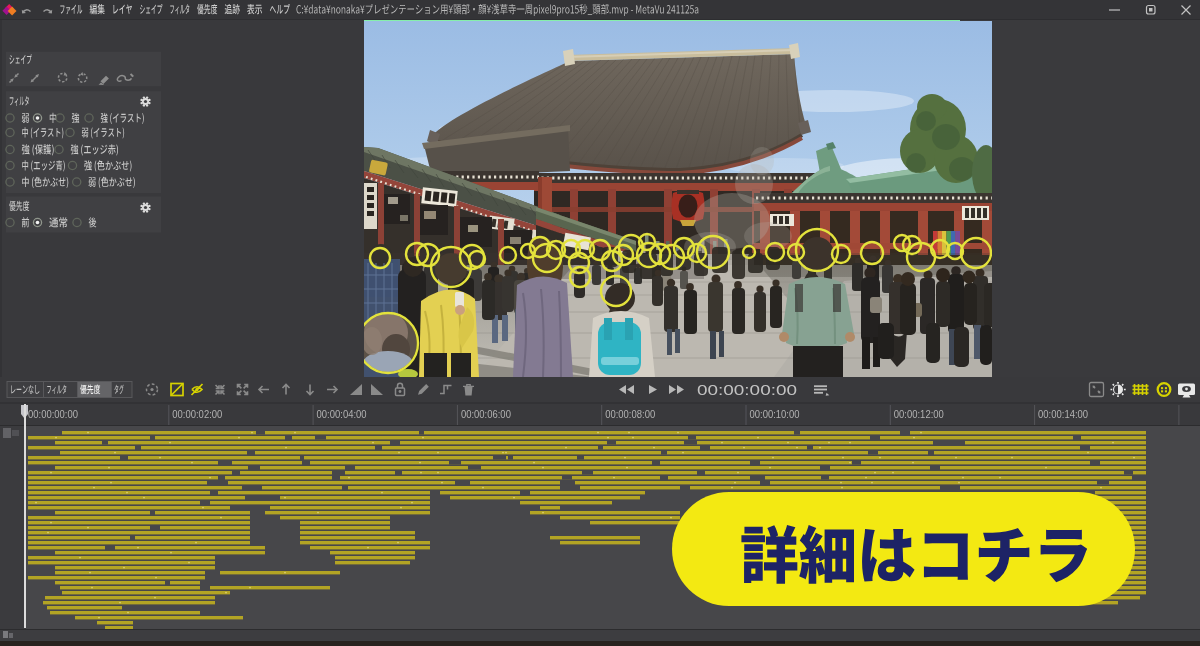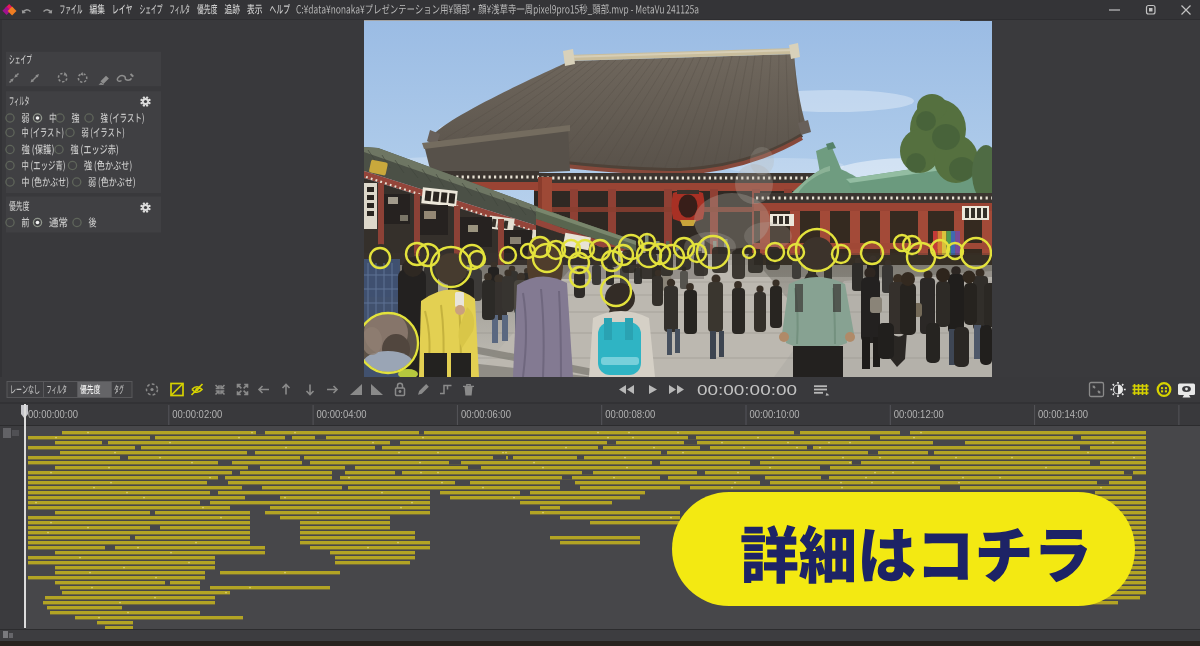--- a/index.html
+++ b/index.html
@@ -1,15 +1,15 @@
 <!DOCTYPE html>
 <html><head><meta charset="utf-8"><title>MetaVu</title><style>
 *{margin:0;padding:0;box-sizing:border-box}
 html,body{width:1200px;height:646px;overflow:hidden;background:#3a3a3d;font-family:"Liberation Sans",sans-serif}
-#app{position:relative;width:960px;height:646px;background:#a3a3a3}
+#app{position:relative;width:960px;height:646px;background:#86efac}
 .abs{position:absolute}
 </style></head><body>
 <div id="app">
 <svg class="abs" style="left:0px;top:0px" width="1200" height="20" viewBox="0 0 1200 20">
 <rect width="1200" height="20" fill="#343437"></rect>
 <rect y="19" width="1200" height="1" fill="#2d2d30"></rect>
 <g>
         <rect x="6.2" y="5.2" width="6" height="6" fill="#e8175d" transform="rotate(45 9.2 8.2)"></rect>
         <rect x="3.6" y="7.8" width="6" height="6" fill="#a1128f" transform="rotate(45 6.6 10.8)"></rect>
         <rect x="9.0" y="7.9" width="6.2" height="6.2" fill="#ef7d22" transform="rotate(45 12.1 11.0)"></rect>

